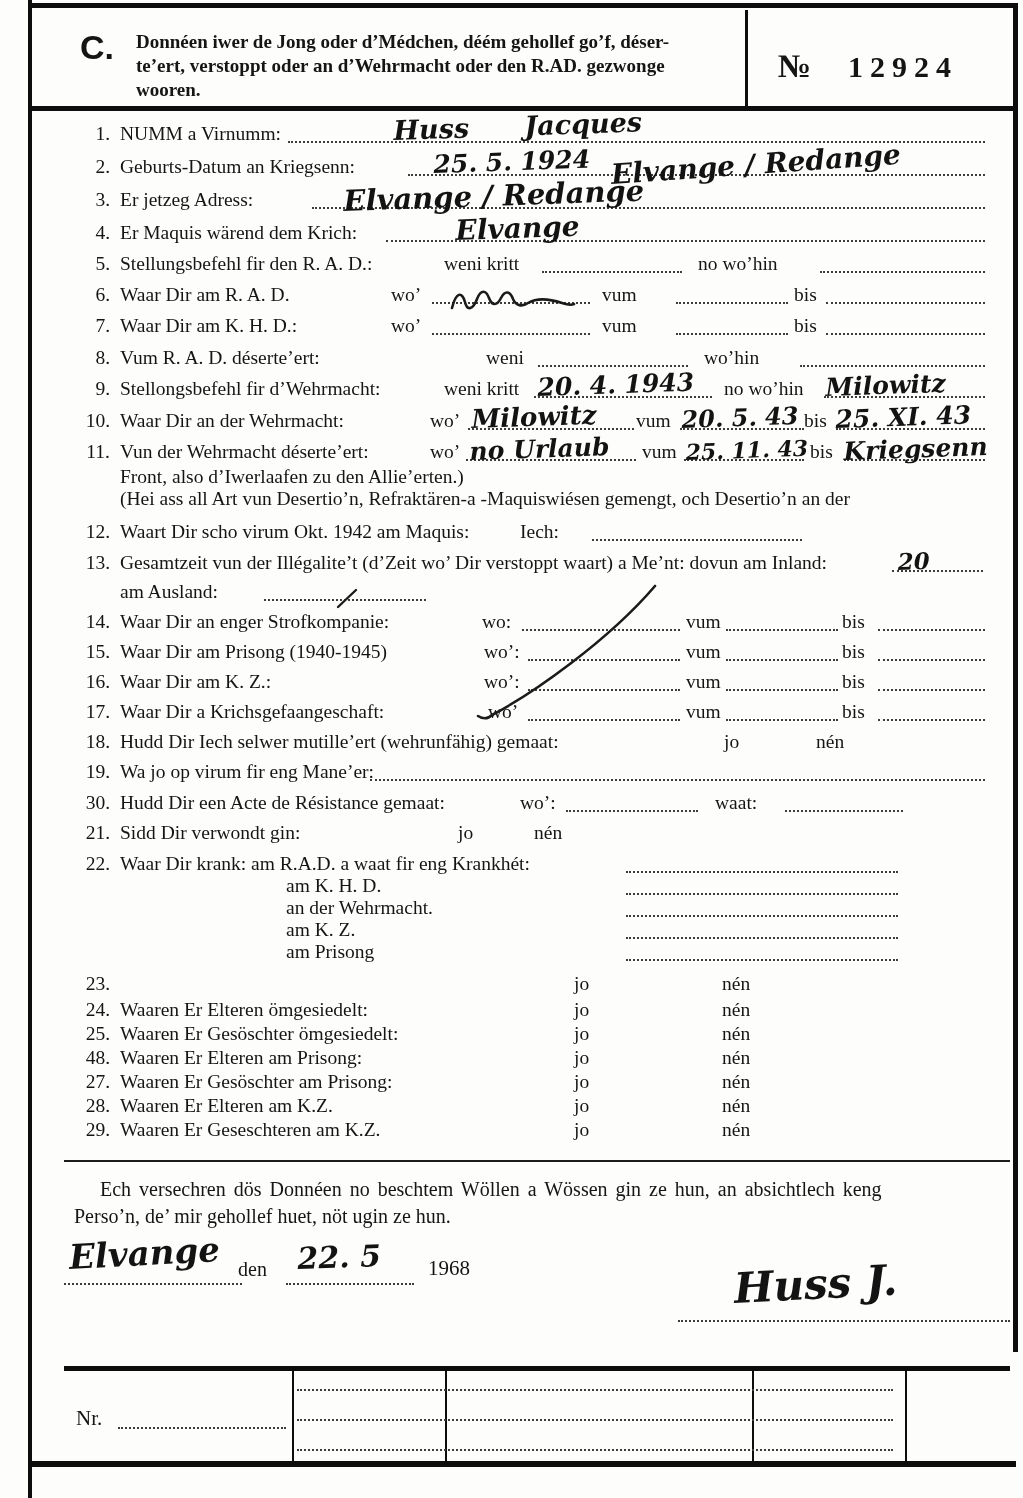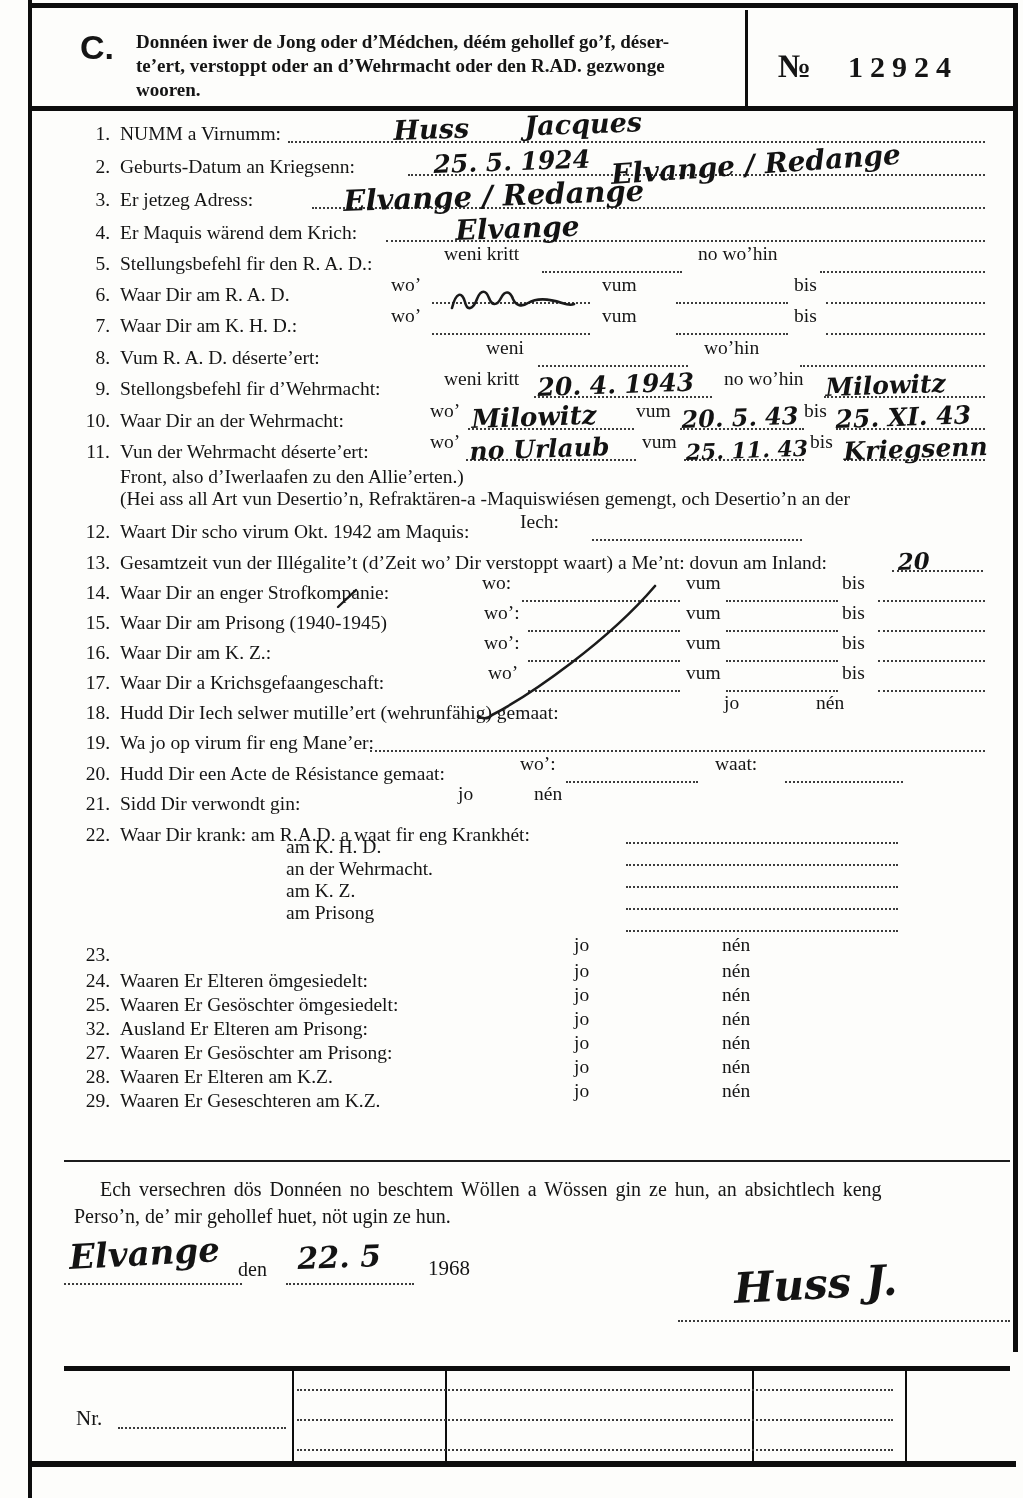--- a/index.html
+++ b/index.html
@@ -10,21 +10,21 @@
   .sec-letter{position:absolute;left:80px;top:28px;font-size:34px;font-weight:700;font-family:"Liberation Sans",sans-serif;}
   .hdr-title{position:absolute;left:136px;top:30px;width:600px;font-size:19px;font-weight:700;line-height:24px;}
   .hdr-title div{white-space:nowrap;}
   .numero{position:absolute;left:778px;top:48px;font-size:33px;font-weight:700;}
   .numero-val{position:absolute;left:848px;top:50px;font-size:30px;font-weight:700;letter-spacing:7px;}
   
   .form-body{position:absolute;top:112px;left:36px;width:949px;}
   .row{position:relative;width:100%;}
   .num{position:absolute;left:0;width:74px;bottom:3px;text-align:right;font-size:19.5px;}
   .lbl{position:absolute;left:84px;bottom:3px;font-size:19.5px;white-space:nowrap;}
-  .f{position:absolute;bottom:13px;font-size:19.5px;white-space:nowrap;text-align:center;}
+  .f{position:absolute;bottom:3px;font-size:19.5px;white-space:nowrap;text-align:center;}
   .dots{position:absolute;bottom:5px;height:0;border-bottom:2.2px dotted #3c3c3c;}
   .hw{position:absolute;font-family:"DejaVu Serif",serif;font-style:italic;font-weight:700;
       color:#131313;white-space:nowrap;line-height:1;transform:rotate(-2deg);transform-origin:left bottom;}
   .note{margin-left:84px;font-size:19.5px;line-height:22px;height:44px;}
   .note div{white-space:nowrap;}
   
   .sepline{position:absolute;left:64px;top:1160px;width:946px;height:2px;background:#1c1c1c;}
   .decl{position:absolute;left:74px;top:1176px;width:920px;font-size:20px;line-height:27px;}
   .decl .l1{text-indent:26px;word-spacing:3px;white-space:nowrap;font-family:Liberation Serif, serif;}
   .decl .l2{white-space:nowrap;}
@@ -174,20 +174,24 @@
       <span class="dots" style="left:556px;width:210px"></span>
     </div>
 
     <div class="row" style="height:31px">
       <span class="num">13.</span>
       <span class="lbl">Gesamtzeit vun der Illégalite’t (d’Zeit wo’ Dir verstoppt waart) a Me’nt: dovun am Inland:</span>
       <span class="dots" style="left:856px;right:2px"></span>
       <span class="hw" style="left:862px;bottom:4px;font-size:23px">20</span>
     </div>
 
+    <div class="row" style="height:29px">
+      <span class="lbl">am Ausland:</span>
+      <span class="dots" style="left:228px;width:162px"></span>
+    </div>
 
     <div class="row" style="height:30px">
       <span class="num">14.</span>
       <span class="lbl">Waar Dir an enger Strofkompanie:</span>
       <span class="f" style="left:446px">wo:</span>
       <span class="dots" style="left:486px;width:158px"></span>
       <span class="f" style="left:650px">vum</span>
       <span class="dots" style="left:690px;width:112px"></span>
       <span class="f" style="left:806px">bis</span>
       <span class="dots" style="left:842px;right:0"></span>
@@ -233,21 +237,21 @@
       <span class="f" style="left:780px">nén</span>
     </div>
 
     <div class="row" style="height:30px">
       <span class="num">19.</span>
       <span class="lbl">Wa jo op virum fir eng Mane’er:</span>
       <span class="dots" style="left:334px;right:0"></span>
     </div>
 
     <div class="row" style="height:31px">
-      <span class="num">20.</span>
+      <span class="num">30.</span>
       <span class="lbl">Hudd Dir een Acte de Résistance gemaat:</span>
       <span class="f" style="left:484px">wo’:</span>
       <span class="dots" style="left:530px;width:132px"></span>
       <span class="f" style="left:679px">waat:</span>
       <span class="dots" style="left:749px;width:118px"></span>
     </div>
 
     <div class="row" style="height:30px">
       <span class="num">21.</span>
       <span class="lbl">Sidd Dir verwondt gin:</span>
@@ -288,22 +292,22 @@
       <span class="f" style="left:538px">jo</span>
       <span class="f" style="left:686px">nén</span>
     </div>
     <div class="row" style="height:24px">
       <span class="num">25.</span>
       <span class="lbl">Waaren Er Gesöschter ömgesiedelt:</span>
       <span class="f" style="left:538px">jo</span>
       <span class="f" style="left:686px">nén</span>
     </div>
     <div class="row" style="height:24px">
-      <span class="num">32.</span>
-      <span class="lbl">Ausland Er Elteren am Prisong:</span>
+      <span class="num">48.</span>
+      <span class="lbl">Waaren Er Elteren am Prisong:</span>
       <span class="f" style="left:538px">jo</span>
       <span class="f" style="left:686px">nén</span>
     </div>
     <div class="row" style="height:24px">
       <span class="num">27.</span>
       <span class="lbl">Waaren Er Gesöschter am Prisong:</span>
       <span class="f" style="left:538px">jo</span>
       <span class="f" style="left:686px">nén</span>
     </div>
     <div class="row" style="height:24px">

